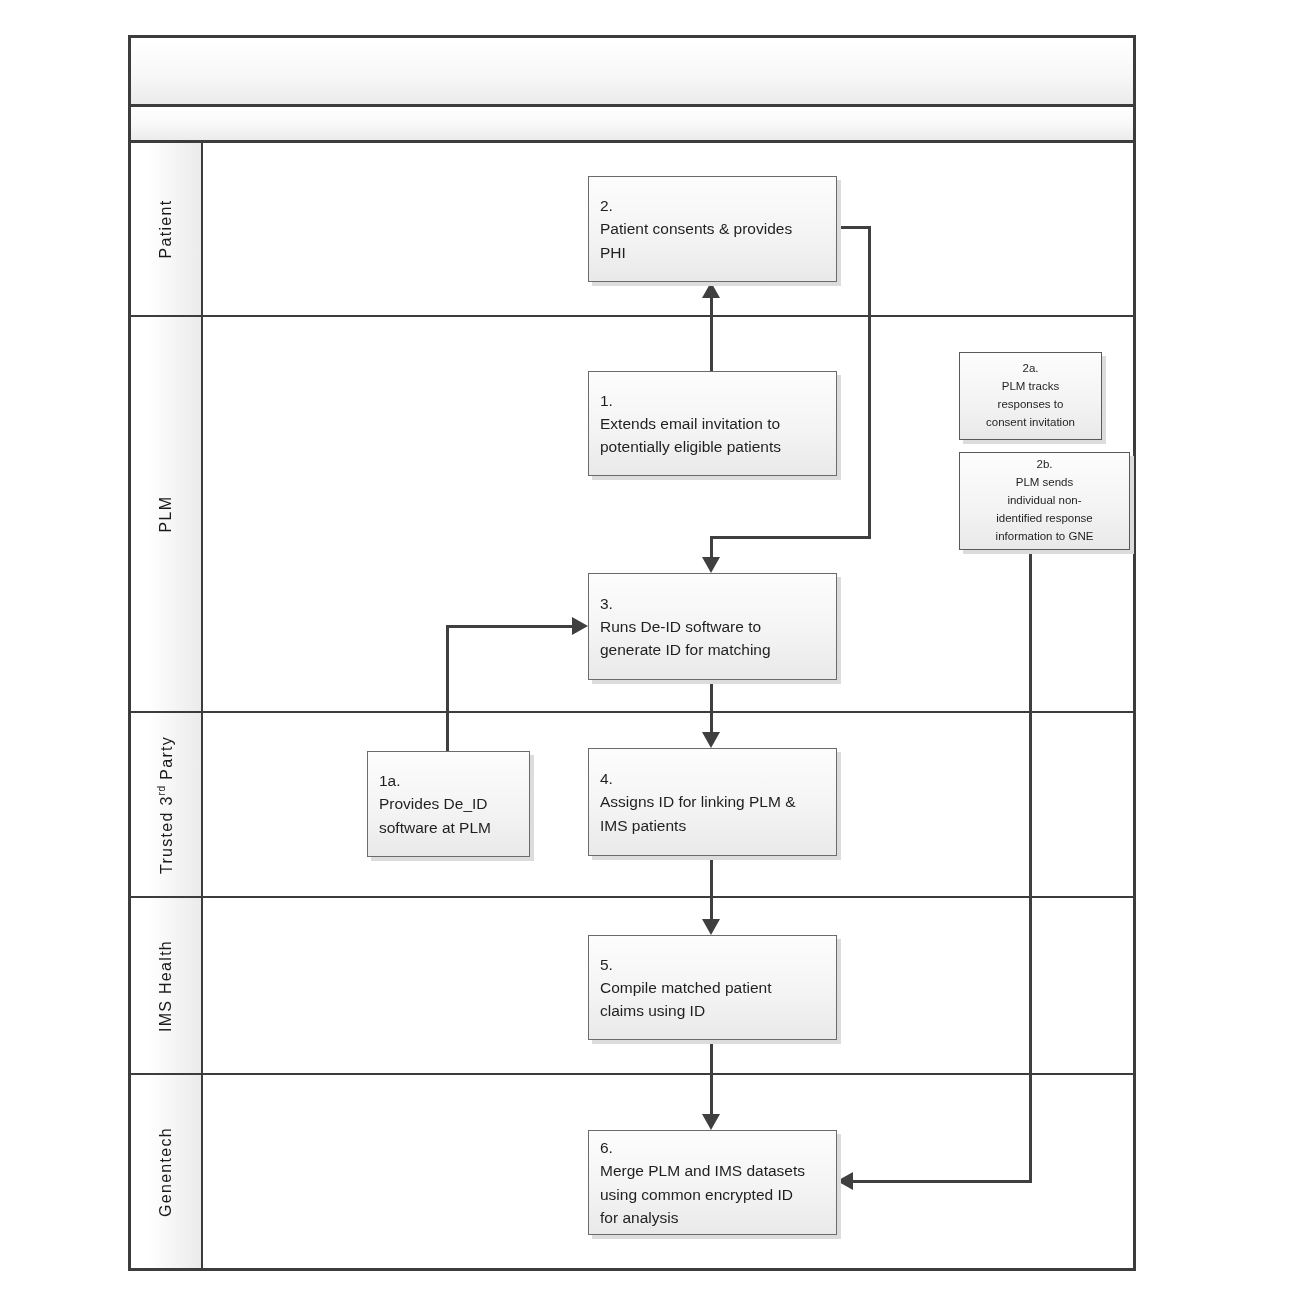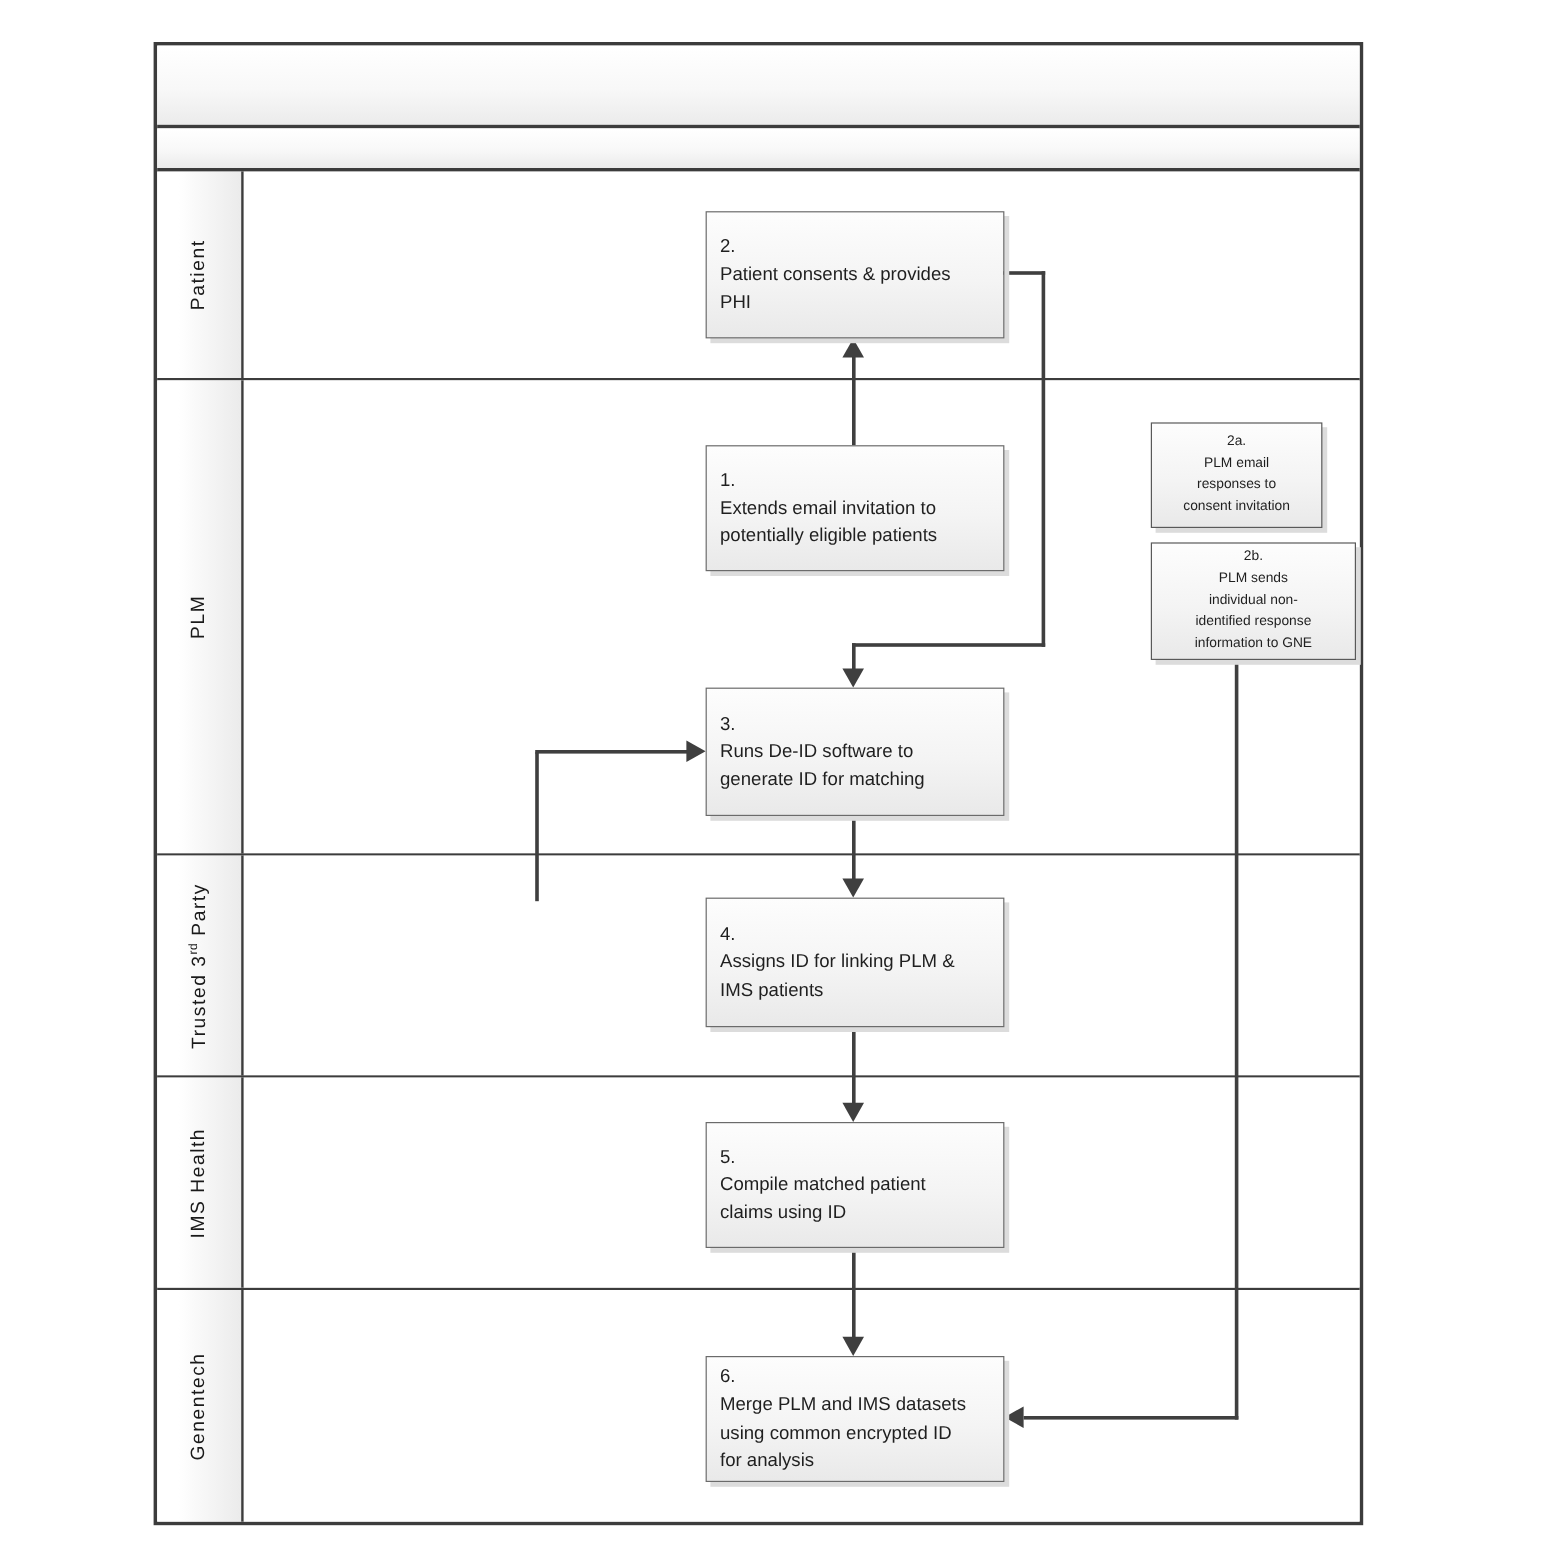--- a/index.html
+++ b/index.html
@@ -166,39 +166,44 @@
     </div>
 
     <div class="node" style="left:588px;top:371px;width:249px;height:105px;">
       <div class="node-text">1.
 Extends email invitation to
 potentially eligible patients</div>
     </div>
 
     <div class="node small" style="left:959px;top:352px;width:143px;height:88px;">
       <div class="node-text">2a.
-PLM email
+PLM tracks
 responses to
 consent invitation</div>
     </div>
 
     <div class="node small" style="left:959px;top:452px;width:171px;height:98px;">
       <div class="node-text">2b.
 PLM sends
 individual non-
 identified response
 information to GNE</div>
     </div>
 
     <div class="node" style="left:588px;top:573px;width:249px;height:107px;">
       <div class="node-text">3.
 Runs De-ID software to
 generate ID for matching</div>
     </div>
 
+    <div class="node" style="left:367px;top:751px;width:163px;height:106px;">
+      <div class="node-text">1a.
+Provides De_ID
+software at PLM</div>
+    </div>
 
     <div class="node" style="left:588px;top:748px;width:249px;height:108px;">
       <div class="node-text">4.
 Assigns ID for linking PLM &amp;
 IMS patients</div>
     </div>
 
     <div class="node" style="left:588px;top:935px;width:249px;height:105px;">
       <div class="node-text">5.
 Compile matched patient

